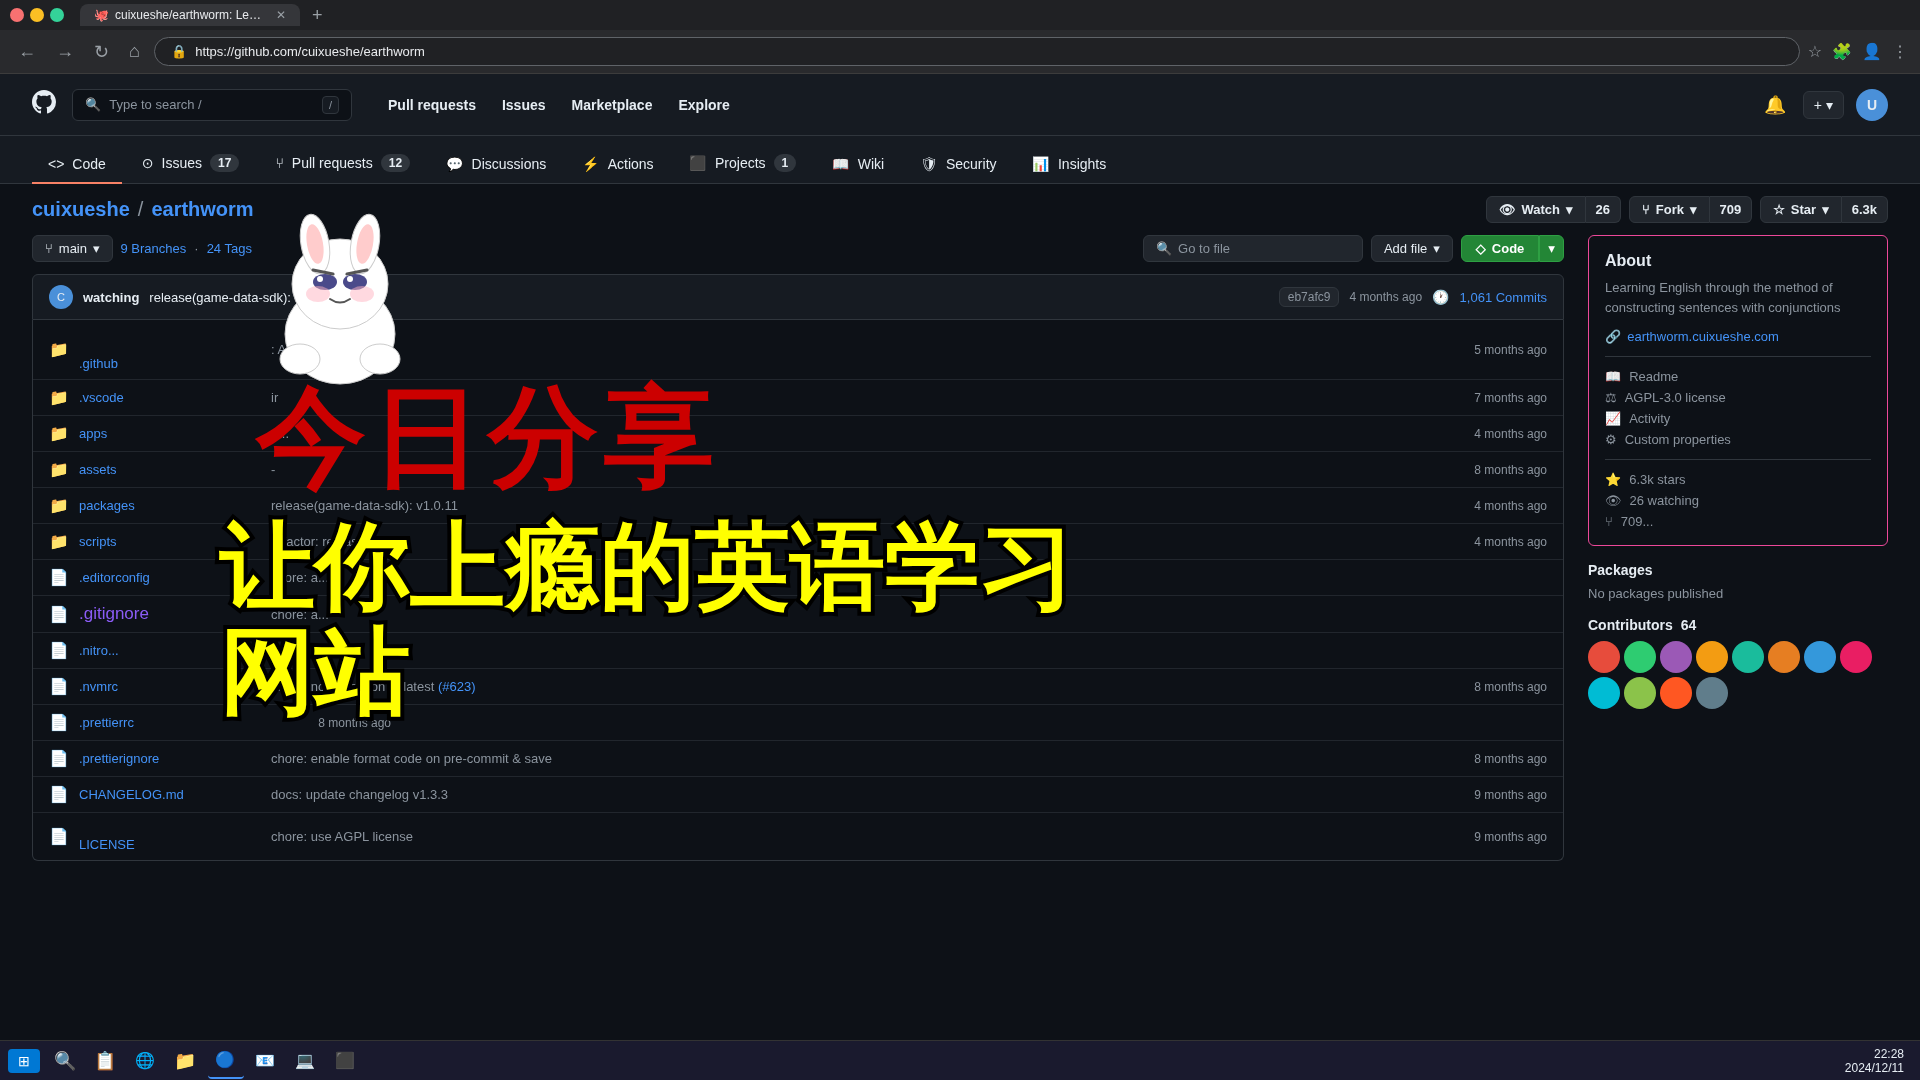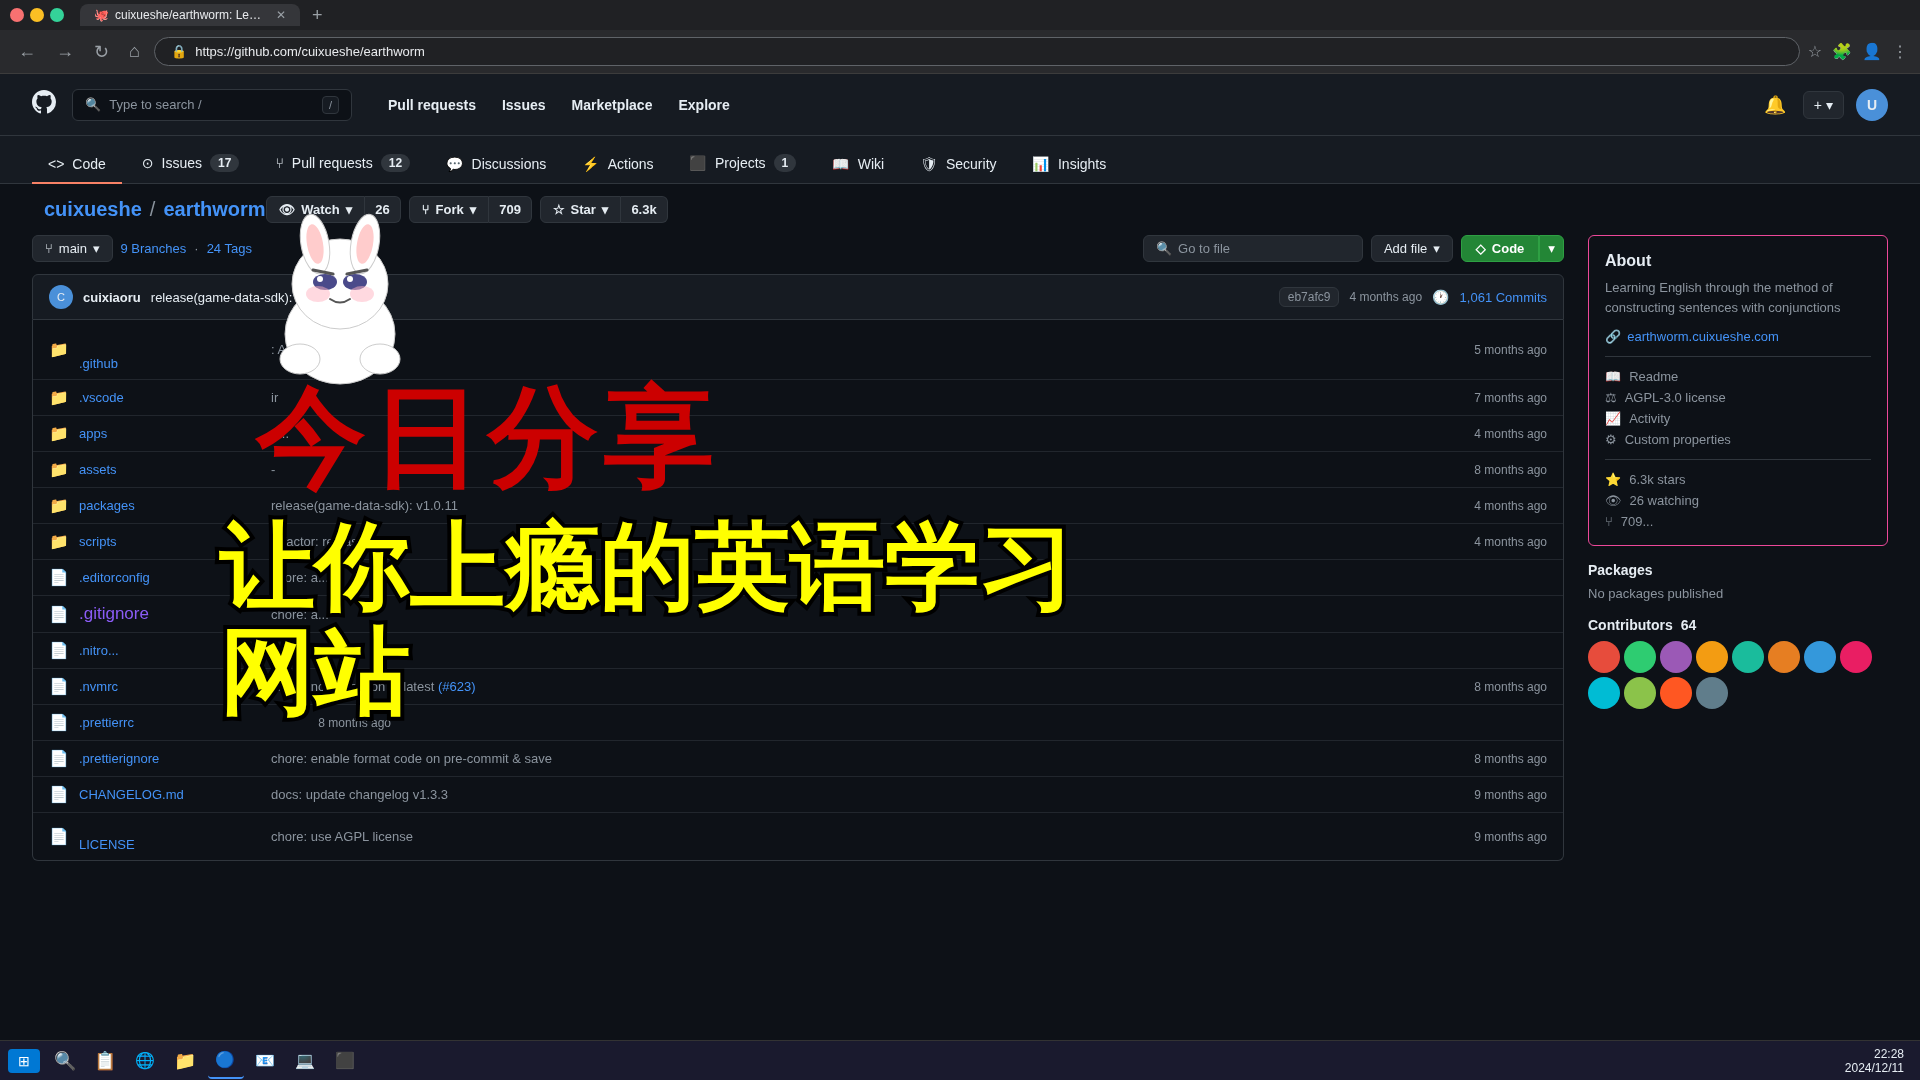--- a/index.html
+++ b/index.html
@@ -134,21 +134,21 @@
     <div style="display:flex;align-items:center;gap:8px;padding:10px 16px;color:#e6edf3;cursor:pointer;border-bottom:2px solid transparent;font-size:14px;margin-bottom:-1px;">
       <span>🛡</span>
       <span>Security</span>
     </div>
     <div style="display:flex;align-items:center;gap:8px;padding:10px 16px;color:#e6edf3;cursor:pointer;border-bottom:2px solid transparent;font-size:14px;margin-bottom:-1px;">
       <span>📊</span>
       <span>Insights</span>
     </div>
   </div>
 
-  <div style="padding:12px 44px 4px; display:flex; align-items:center; justify-content:flex-start;">
+  <div style="padding:12px 32px 4px; display:flex; align-items:center; justify-content:space-between;">
     <div style="display:flex; align-items:center; gap:8px; font-size:20px;">
       <span style="color:#4493f8; font-weight:600; cursor:pointer;">cuixueshe</span>
       <span style="color:#8b949e;">/</span>
       <span style="color:#4493f8; font-weight:700; cursor:pointer;">earthworm</span>
     </div>
     <div style="display:flex; align-items:center; gap:8px;">
 
       <div style="display:flex;">
         <button style="background:#21262d;border:1px solid #30363d;border-radius:6px 0 0 6px;padding:5px 12px;color:#e6edf3;cursor:pointer;display:flex;align-items:center;gap:6px;font-size:13px;font-weight:600;">
           <span>👁</span>
@@ -204,21 +204,21 @@
           <button style="background:#238636;border:1px solid #2ea043;border-radius:6px 0 0 6px;padding:5px 14px;color:#fff;cursor:pointer;display:flex;align-items:center;gap:6px;font-size:13px;font-weight:600;">
             <span>◇</span>
             <span>Code</span>
           </button>
           <button style="background:#238636;border:1px solid #2ea043;border-left:1px solid #2ea043;border-radius:0 6px 6px 0;padding:5px 8px;color:#fff;cursor:pointer;">▾</button>
         </div>
       </div>
 
       <div style="background:#161b22;border:1px solid #30363d;border-radius:6px 6px 0 0;padding:10px 16px;display:flex;align-items:center;gap:10px;">
         <div style="width:24px;height:24px;border-radius:50%;background:#4a90d9;display:flex;align-items:center;justify-content:center;font-size:11px;cursor:pointer;">C</div>
-        <span style="color:#e6edf3;font-weight:600;font-size:13px;cursor:pointer;">cuixiaoru</span>
+        <span style="color:#e6edf3;font-weight:600;font-size:13px;cursor:pointer;">watching</span>
         <span style="color:#e6edf3;font-size:13px;">release(game-data-sdk): v1.0.11</span>
         <span style="color:#3fb950;font-size:13px;">✓</span>
         <div style="flex:1;"></div>
         <span style="color:#8b949e;font-size:12px;background:#21262d;border:1px solid #30363d;border-radius:6px;padding:2px 8px;cursor:pointer;">eb7afc9</span>
         <span style="color:#8b949e;font-size:12px;">4 months ago</span>
         <span style="color:#8b949e;font-size:14px;">🕐</span>
         <span style="color:#4493f8;font-size:13px;cursor:pointer;">1,061 Commits</span>
       </div>
 
       <div style="border:1px solid #30363d;border-top:none;border-radius:0 0 6px 6px;overflow:hidden;">

